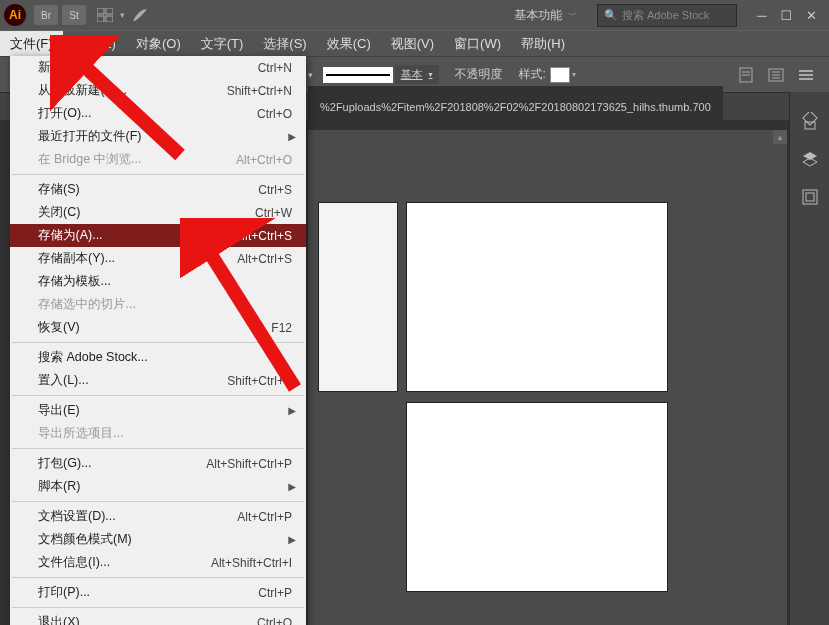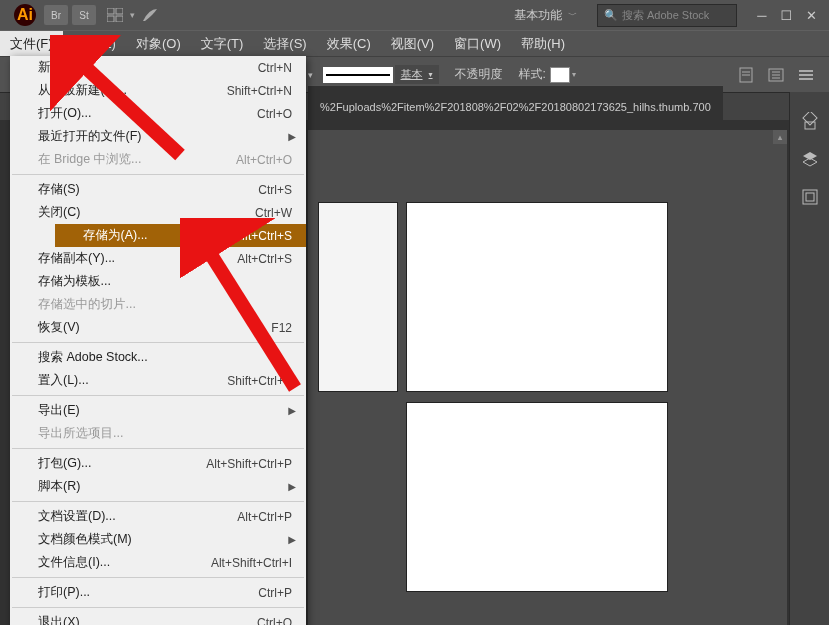--- a/index.html
+++ b/index.html
@@ -1,19 +1,19 @@
 <!DOCTYPE html>
 <html><head>
 <meta charset="utf-8">
 <style>
 * { margin:0; padding:0; box-sizing:border-box; font-family:"Microsoft YaHei",Arial,sans-serif; }
 body { width:829px; height:625px; background:#323232; overflow:hidden; position:relative; }
 
 .titlebar { height:30px; background:#535353; display:flex; align-items:center; padding:0 4px; }
-.ai-logo { width:22px; height:22px; background:#310000; color:#ff9a00; font-weight:bold; font-size:16px; display:flex; align-items:center; justify-content:center; border-radius:11px; margin-right:8px;margin-left:10px; }
+.ai-logo { width:22px; height:22px; background:#310000; color:#ff9a00; font-weight:bold; font-size:12px; display:flex; align-items:center; justify-content:center; border-radius:11px; margin-right:8px; }
 .tb-btn { width:24px; height:20px; background:#6a6a6a; margin-right:4px; display:flex; align-items:center; justify-content:center; color:#ccc; font-size:10px; border-radius:2px; }
 .tb-icon { width:24px; height:24px; display:flex; align-items:center; justify-content:center; color:#aaa; margin:0 3px; }
 .tb-spacer { flex:1; }
 .workspace-dd { color:#ccc; font-size:12px; padding:3px 8px; display:flex; align-items:center; }
 .search-box { background:#434343; border:1px solid #2a2a2a; padding:3px 6px; color:#888; font-size:11px; width:140px; margin:0 12px; display:flex; align-items:center; }
 .win-btns { display:flex; gap:14px; color:#ccc; font-size:13px; margin-left:8px; margin-right:8px; }
 
 .menubar { height:26px; background:#535353; display:flex; align-items:stretch; border-top:1px solid #606060; }
 .menu-item { color:#ddd; font-size:13px; padding:0 10px; display:flex; align-items:center; cursor:pointer; }
 .menu-item.active { background:#e8e8e8; color:#222; }
@@ -36,21 +36,21 @@
 .artboard { position:absolute; background:#fff; border:1px solid #222; }
 .ab1 { left:10px; top:72px; width:80px; height:190px; background:#f4f4f4; }
 .ab2 { left:98px; top:72px; width:262px; height:190px; }
 .ab3 { left:98px; top:272px; width:262px; height:190px; }
 
 .right-panel { position:absolute; right:0; top:92px; width:40px; bottom:0; background:#434343; border-left:1px solid #2a2a2a; display:flex; flex-direction:column; align-items:center; padding-top:18px; gap:16px; }
 .panel-icon { width:22px; height:22px; color:#bbb; display:flex; align-items:center; justify-content:center; }
 
 .dropdown { position:absolute; left:10px; top:56px; width:296px; background:#f0f0f0; box-shadow:2px 2px 8px rgba(0,0,0,0.5); z-index:100; }
 .dd-row { display:flex; align-items:center; height:23px; padding:0 14px 0 28px; font-size:12.5px; color:#222; cursor:pointer; }
-.dd-row.highlight { background:#a16207; color:#fff;margin-left:45px; }
+.dd-row.highlight { background:#7f1d1d; color:#fff; }
 .dd-row.disabled { color:#999; }
 .dd-label-txt { flex:1; }
 .dd-short { color:#444; font-size:12px; }
 .dd-row.highlight .dd-short { color:#fff; }
 .dd-row.disabled .dd-short { color:#999; }
 .dd-sep { height:1px; background:#ccc; margin:3px 2px; }
 .dd-sub { position:absolute; right:10px; font-size:10px; color:#555; }
 
 .red-arrow { position:absolute; z-index:200; pointer-events:none; }
 </style>

